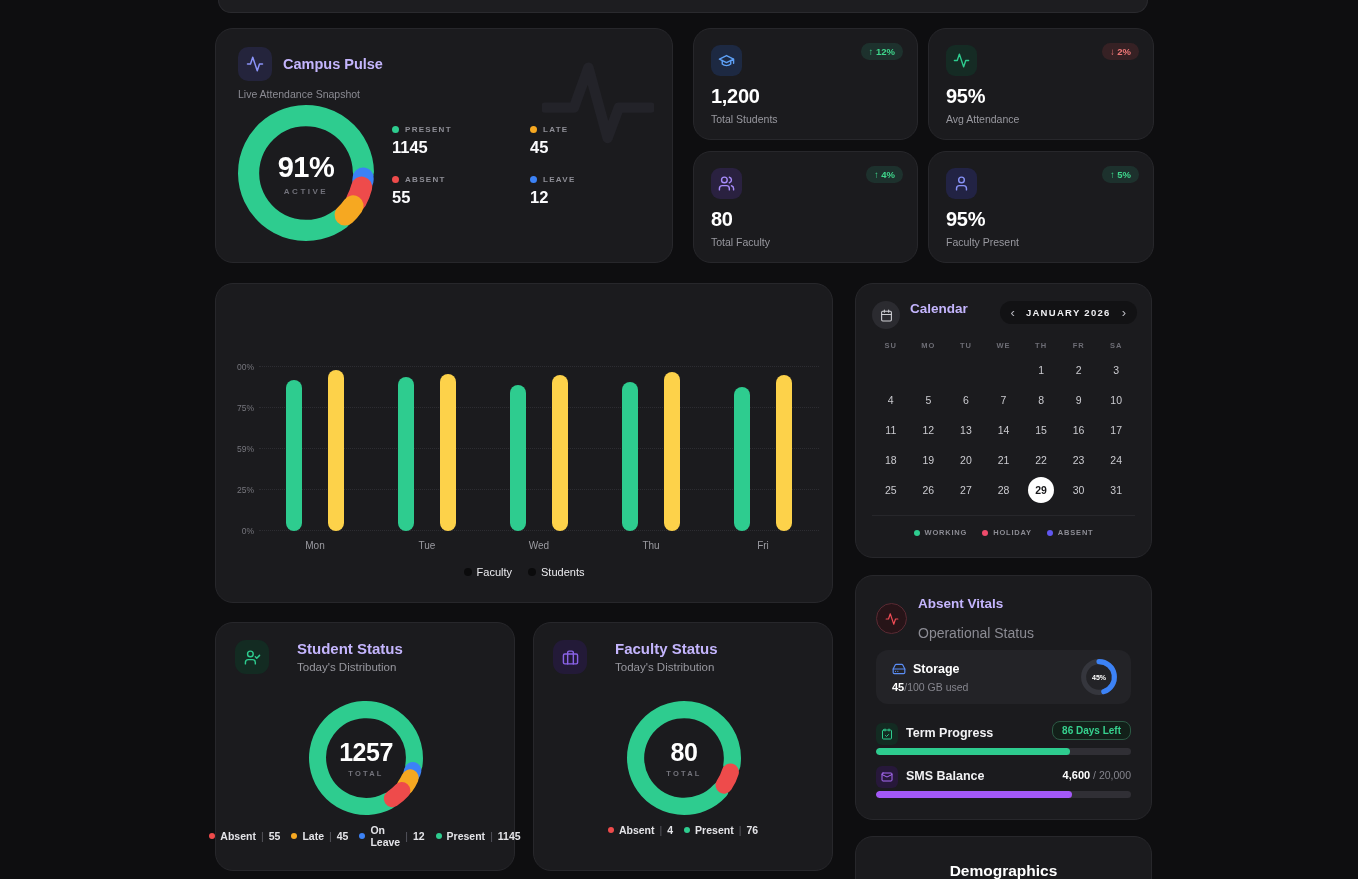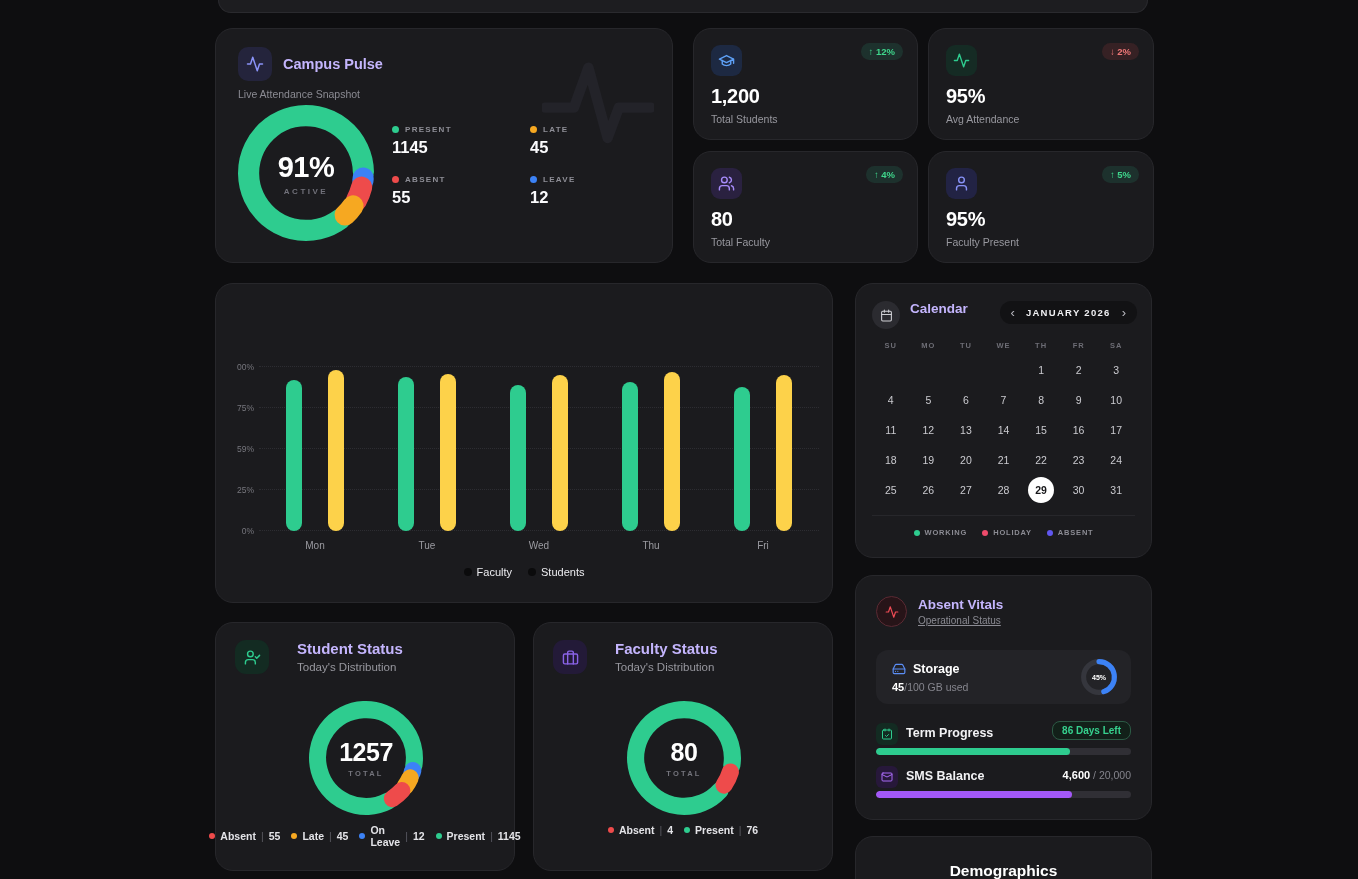--- a/index.html
+++ b/index.html
@@ -89,21 +89,21 @@
   .cal-divider { position:absolute; left:16px; right:16px; top:231px; border-top:1px solid #27272b; }
   .cal-legend { position:absolute; left:0; right:0; top:244px; display:flex; justify-content:center; gap:15px; }
   .cal-legend-item { display:flex; align-items:center; gap:5px; font-size:7.5px; font-weight:bold; letter-spacing:0.8px; color:#8c8c94; }
   .cal-legend-item .dot { width:6px; height:6px; }
 
   
   #vitals { left:855px; top:575px; width:297px; height:245px; }
   .vit-head { position:absolute; left:20px; top:20px; display:flex; gap:11px; align-items:center; }
   .vit-icon { width:31px; height:31px; border-radius:50%; background:#271418; border:1px solid #5a2a33; color:#ef4b55; }
   .vit-title { font-size:13.5px; }
-  .vit-sub { font-size:10px; margin-top:3px;text-decoration:underline; }
+  .vit-sub { font-size:14px; margin-top:14px; }
   .storage { position:absolute; left:20px; top:74px; right:20px; height:54px; background:#232327; border-radius:12px; }
   .st-row { position:absolute; left:16px; top:12px; display:flex; align-items:center; gap:7px; }
   .st-title { font-size:12.5px; font-weight:bold; }
   .st-sub { position:absolute; left:16px; top:31px; font-size:10.5px; color:#85858d; }
   .st-used { font-weight:bold; color:#fff; font-size:11px; }
   .st-donut { position:absolute; right:12px; top:7px; width:40px; height:40px; }
   .st-pct { font-size:7px; font-weight:bold; }
   .vrow-icon { position:absolute; left:20px; width:22px; height:22px; border-radius:6px; }
   .vrow-label { position:absolute; left:50px; font-size:12.5px; font-weight:bold; color:#f2f2f4; }
   .term-badge { position:absolute; right:20px; top:145px; font-size:10px; font-weight:bold; color:#36d18e; border:1px solid #2c5a45; background:#122019; padding:3px 9px; border-radius:8px; }

